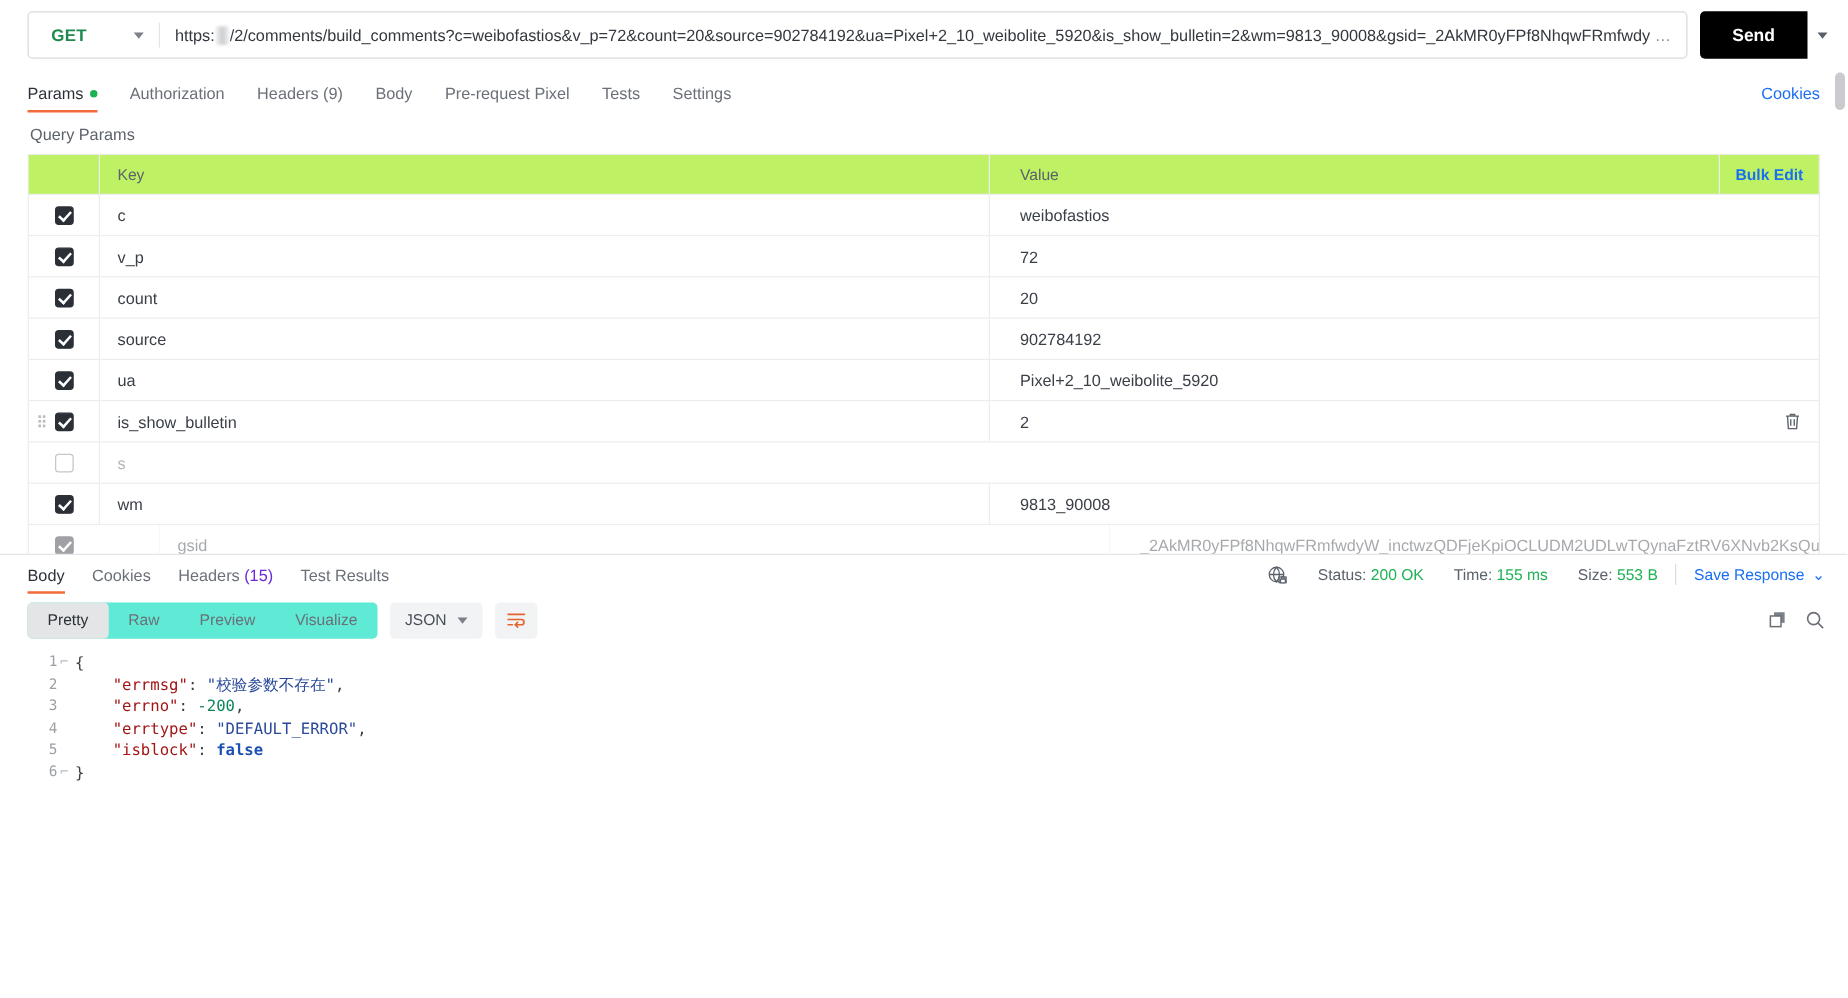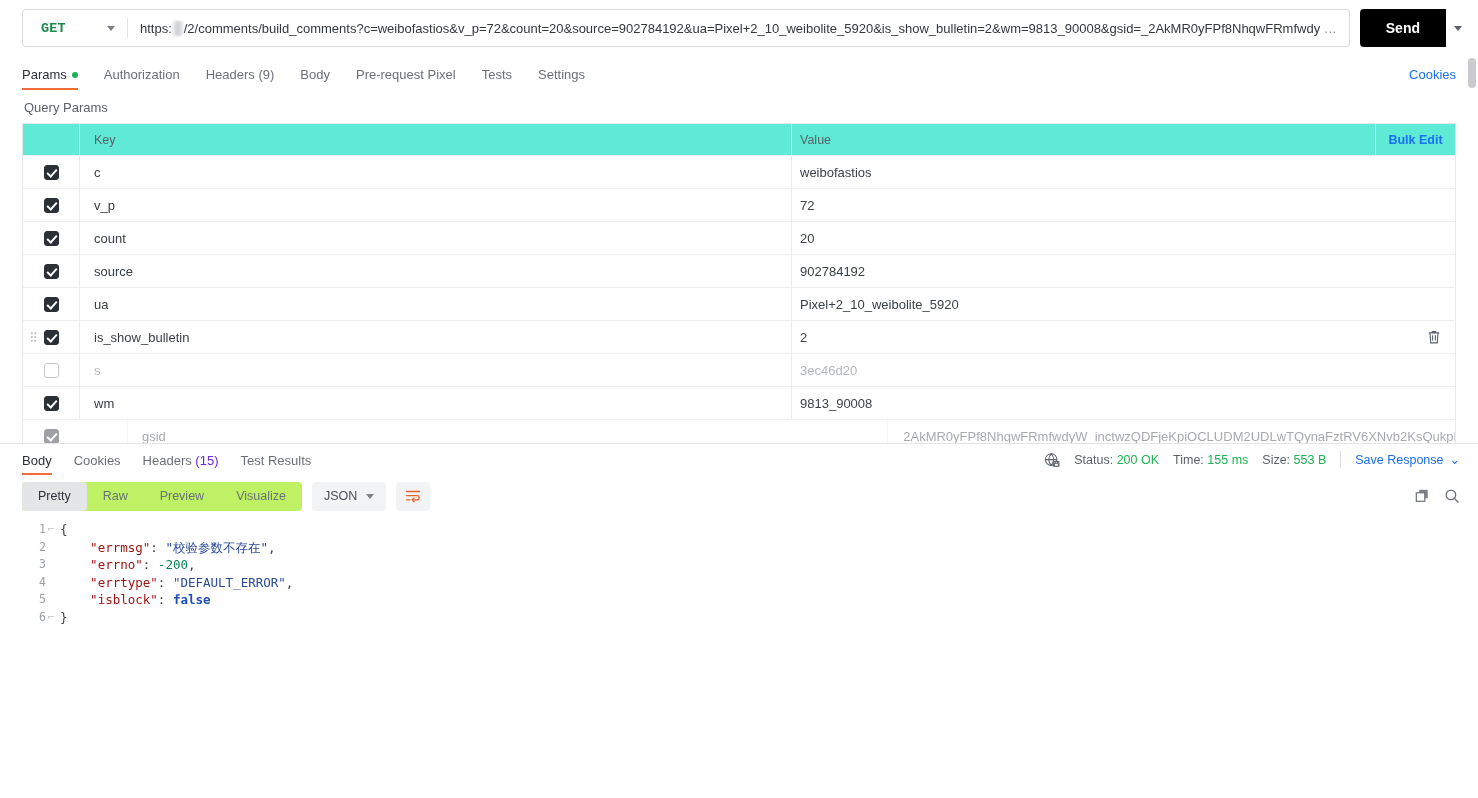--- a/index.html
+++ b/index.html
@@ -18,21 +18,21 @@
     height: 56px; display: flex; align-items: center;
     padding: 0 8px 0 22px; flex: 0 0 56px;
   }
   .url-input-group {
     flex: 1; height: 38px; display: flex; align-items: stretch;
     border: 1px solid #d9dade; border-radius: 4px; background: #fff;
     overflow: hidden;
   }
   .method-select {
     width: 104px; display: flex; align-items: center; justify-content: space-between;
-    padding: 0 12px 0 18px; cursor: pointer; position: relative; font-family: Liberation Mono, monospace;
+    padding: 0 12px 0 18px; cursor: pointer; position: relative;
   }
   .method-text { color: #1d8a4b; font-weight: bold; font-size: 13.5px; letter-spacing: .2px; }
   .chev {
     width: 0; height: 0; border-left: 4.5px solid transparent;
     border-right: 4.5px solid transparent; border-top: 5px solid #7b8089;
   }
   .vdiv { width: 1px; background: #e4e5e8; margin: 8px 0; }
   .url-field {
     flex: 1; display: flex; align-items: center; padding: 0 12px;
     white-space: nowrap; overflow: hidden; font-size: 13px; color: #33383f;
@@ -78,21 +78,21 @@
     position: absolute; right: 22px; bottom: 8px;
     color: #1a6ff2; font-size: 13px; cursor: pointer;
   }
 
   
   .params-section { flex: 0 0 auto; padding: 0 22px; }
   .params-title { font-size: 13px; color: #5c626b; padding: 10px 0 8px 2px; }
   .ptable { width: 1434px; border: 1px solid #e8e9eb; border-collapse: collapse; }
   .ptable-wrap { height: 320px; overflow: hidden; position: relative; }
   .prow { display: flex; height: 33px; border-bottom: 1px solid #eceded; align-items: center; position: relative; }
-  .prow.head { height: 32px; background: #5eead4; }
+  .prow.head { height: 32px; background: #bef264; }
   .prow:last-child { border-bottom: none; gap: 48px; }
   .cell-check {
     width: 56px; display: flex; align-items: center; justify-content: center;
     position: relative; height: 100%;
   }
   .grip {
     position: absolute; left: 7px; top: 50%; transform: translateY(-50%);
     width: 7px; height: 11px;
     background-image: radial-gradient(#b6b9bd 45%, transparent 46%);
     background-size: 3.5px 3.7px; background-repeat: repeat;
@@ -106,21 +106,21 @@
   .cbox.on::after {
     content: ""; position: absolute; left: 4.3px; top: 1.4px;
     width: 4px; height: 8px; border: solid #fff; border-width: 0 2px 2px 0;
     transform: rotate(42deg);
   }
   .cell-key {
     width: 712px; padding-left: 14px; height: 100%; display: flex; align-items: center;
     border-left: 1px solid #eceded; font-size: 13px; color: #3b4048; overflow: hidden;
   }
   .cell-val {
-    flex: 1; padding-left: 8px; height: 100%; display: flex; align-items: center;
+    flex: 1; padding-left: 24px; height: 100%; display: flex; align-items: center;
     border-left: 1px solid #eceded; font-size: 13px; color: #3b4048;
     overflow: hidden; white-space: nowrap;
   }
   .cell-bulk {
     width: 80px; height: 100%; display: flex; align-items: center; justify-content: center;
     border-left: 1px solid #eceded; color: #1a6ff2; font-size: 12.5px; font-weight: bold;
     cursor: pointer;
   }
   .prow.head .cell-key, .prow.head .cell-val { color: #5c626b; font-size: 12.5px; }
   .dim { color: #b2b6bb !important; }
@@ -135,31 +135,31 @@
   .resp-tabs {
     flex: 0 0 31px; display: flex; align-items: flex-end;
     padding: 0 22px; position: relative;
   }
   .resp-tabs .tab { margin-right: 22px; padding-bottom: 7px; }
   .cnt-green { color: #6d28d9; }
   .resp-meta {
     position: absolute; right: 18px; bottom: 7px;
     display: flex; align-items: center; gap: 0; font-size: 12.5px; color: #5c626b;
   }
-  .resp-meta .mitem { margin-left: 14px; white-space: nowrap; }
+  .resp-meta .mitem { margin-left: 24px; white-space: nowrap; }
   .resp-meta .val { color: #1fb254; }
   .meta-sep { width: 1px; height: 17px; background: #dcdde0; margin-left: 14px; }
   .save-resp { color: #1a6ff2; font-weight: normal; margin-left: 14px; cursor: pointer; font-size: 12.5px; }
   .save-caret { margin-left: 6px; }
 
   .body-toolbar {
     flex: 0 0 42px; display: flex; align-items: center; padding: 0 22px; gap: 10px;
     position: relative;
   }
-  .seg { display: flex; background: #bef264; border-radius: 4px; height: 29px; align-items: center; }
+  .seg { display: flex; background: #5eead4; border-radius: 4px; height: 29px; align-items: center; }
   .seg .sg {
     padding: 0 16px; height: 29px; line-height: 29px; font-size: 12.5px;
     color: #6b7078; cursor: pointer; border-radius: 4px;
   }
   .seg .sg.active { background: #e4e5e7; color: #2c3138; }
   .json-sel {
     height: 29px; display: flex; align-items: center; gap: 9px; padding: 0 12px;
     background: #f2f3f4; border-radius: 4px; font-size: 12.5px; color: #4a4f57; cursor: pointer;
   }
   .wrap-btn {
@@ -297,21 +297,20 @@
               <path d="M5.6 5.8v5.2M8.4 5.8v5.2"></path>
             </svg>
           </span>
         </div>
 
         <div class="prow">
           <div class="cell-check">
             <div class="cbox"></div>
           </div>
           <div class="cell-key dim">s</div>
-          <div class="cell-val dim">3ec46d20</div>
         </div>
 
         <div class="prow">
           <div class="cell-check">
             <div class="cbox on"></div>
           </div>
           <div class="cell-key">wm</div>
           <div class="cell-val">9813_90008</div>
         </div>
 

